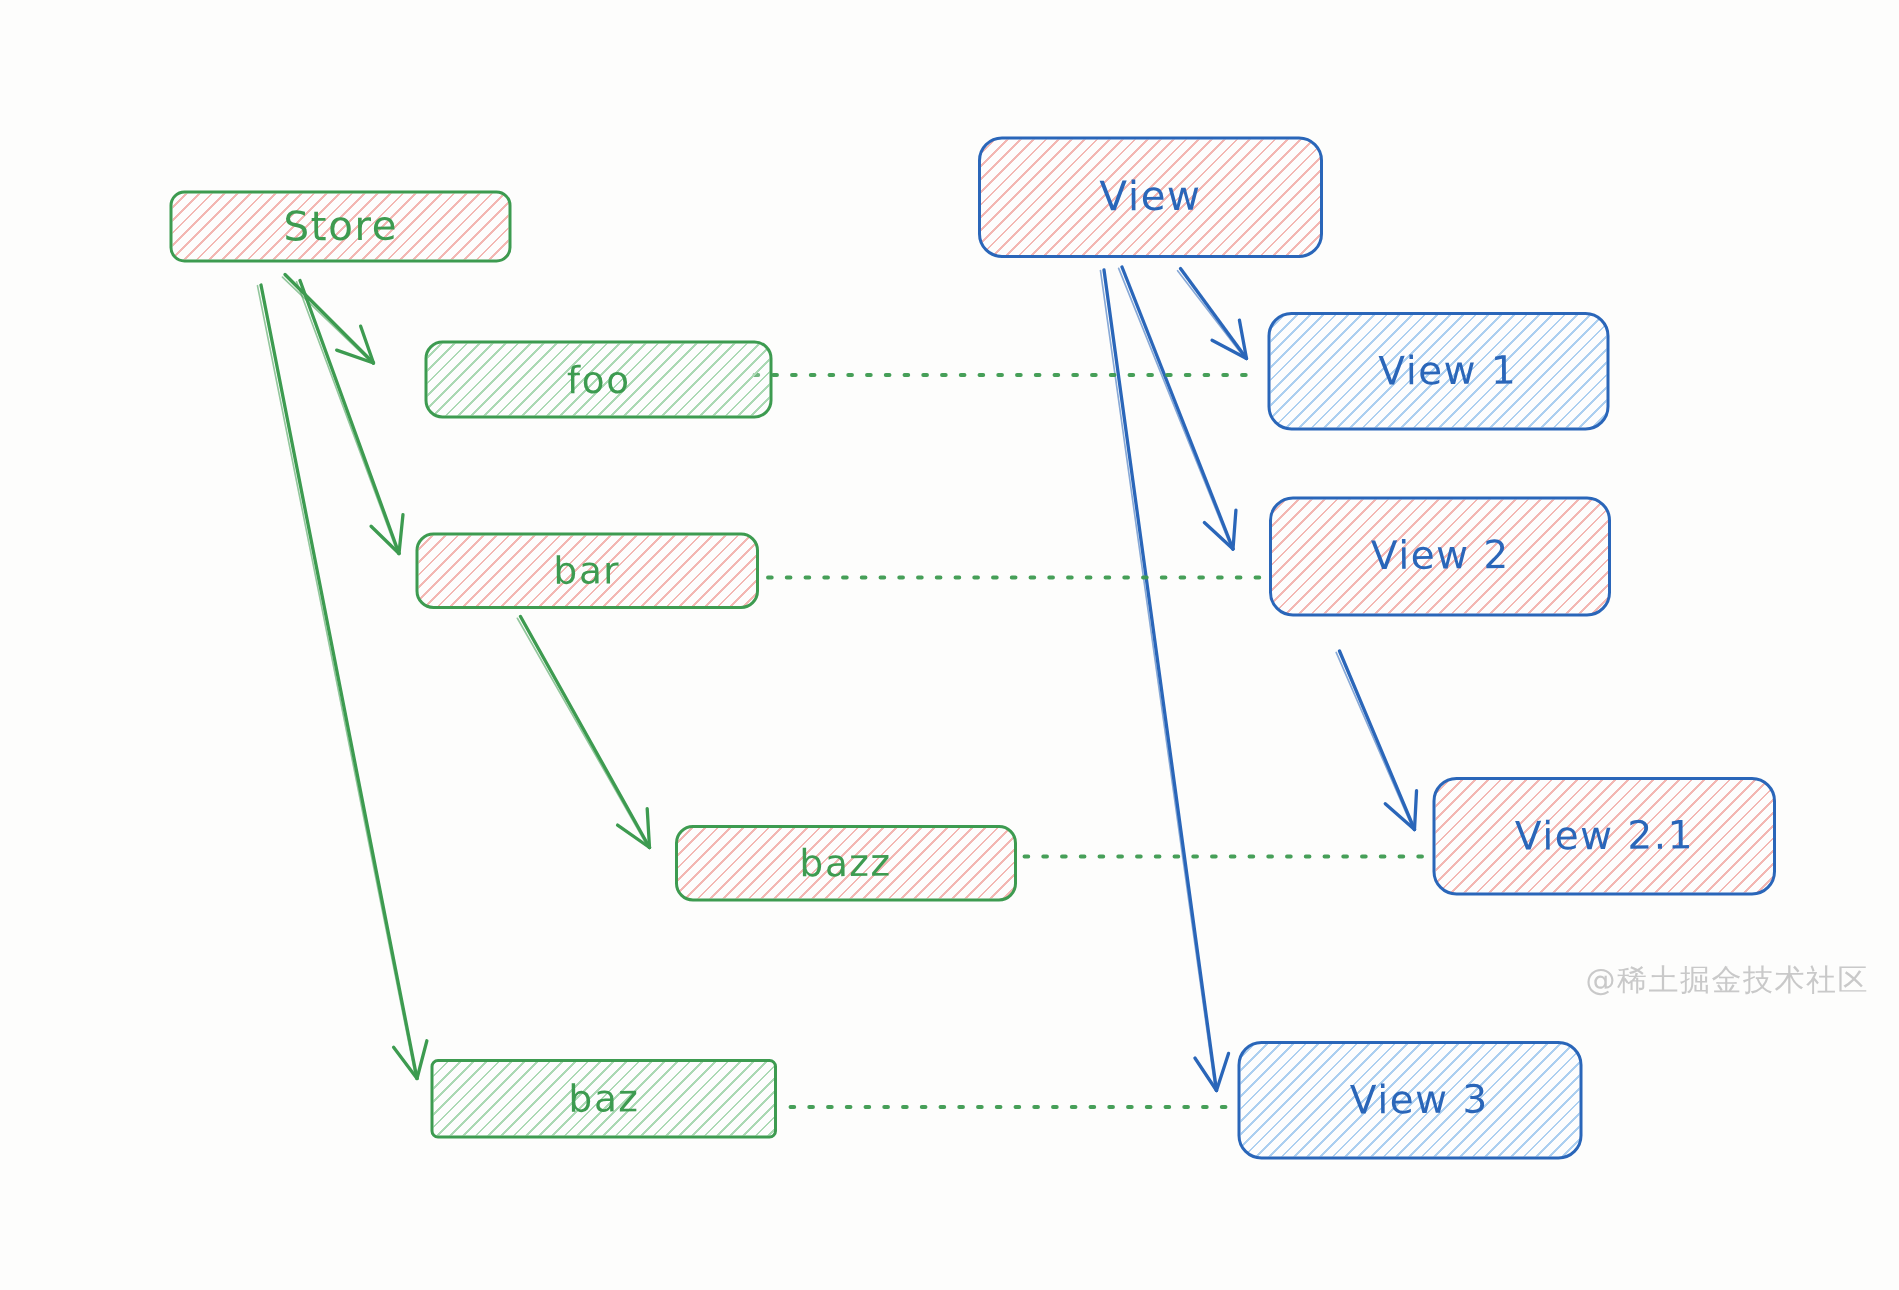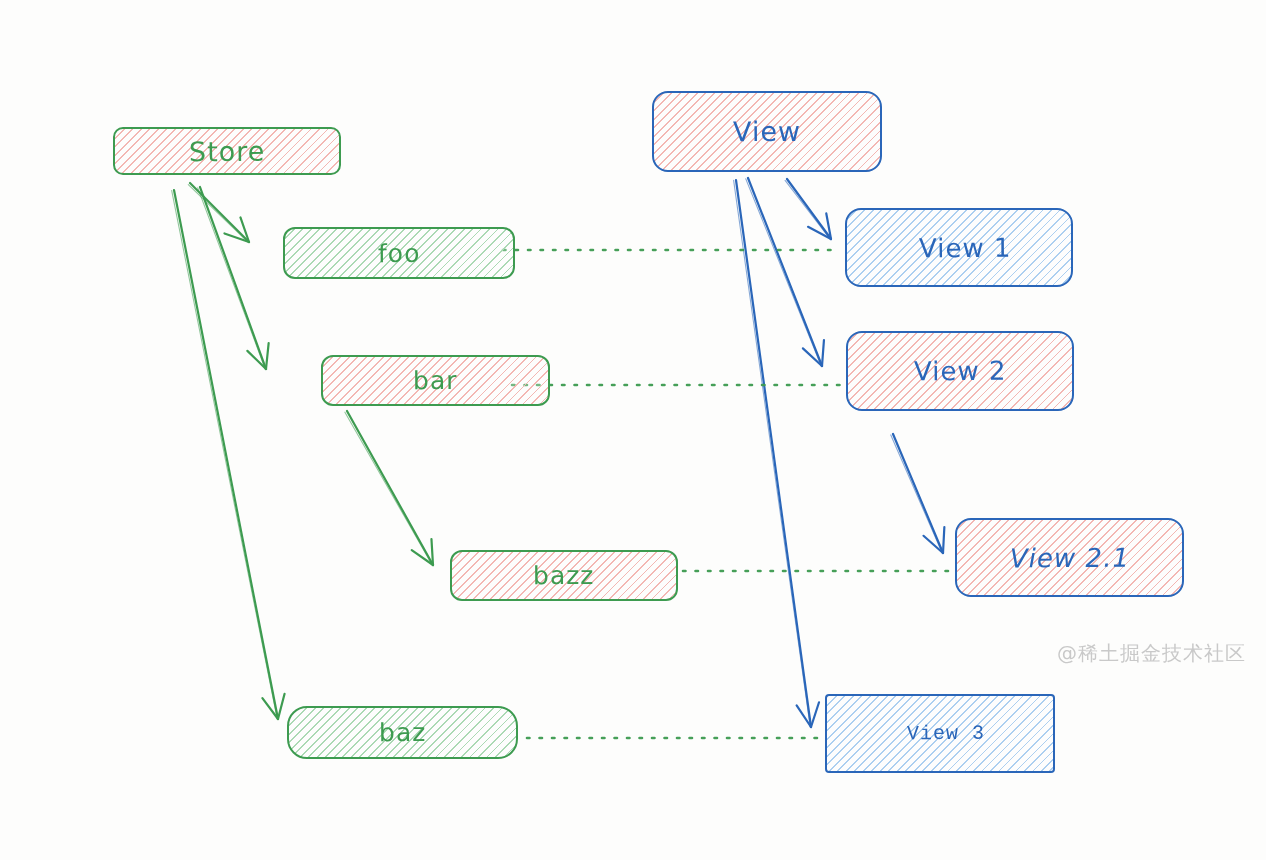--- a/index.html
+++ b/index.html
@@ -105,36 +105,36 @@
   <div id="nodes-layer">
       <div class="node stroke-green fill-pink" style="left: 113px; top: 127px; width: 228px; height: 48px; border-radius: 10px; font-size: 27px;">
         <span class="lbl">Store</span>
       </div>
       <div class="node stroke-blue fill-pink" style="left: 652px; top: 91px; width: 230px; height: 81px; border-radius: 16px; font-size: 27px; text-align: center;">
         <span class="lbl">View</span>
       </div>
       <div class="node stroke-green fill-green" style="left: 265px; top: 227px; width: 232px; height: 52px; border-radius: 12px; font-size: 25px; margin-left: 18px;">
         <span class="lbl">foo</span>
       </div>
-      <div class="node stroke-green fill-pink" style="left: 277px; top: 355px; width: 229px; height: 51px; border-radius: 12px; font-size: 25px; margin-left: 44px;">
+      <div class="node stroke-green fill-pink" style="left: 277px; top: 355px; width: 229px; height: 51px; border-radius: 12px; font-size: 25px;">
         <span class="lbl">bar</span>
       </div>
       <div class="node stroke-green fill-pink" style="left: 450px; top: 550px; width: 228px; height: 51px; border-radius: 12px; font-size: 25px; align-items: center;">
         <span class="lbl">bazz</span>
       </div>
-      <div class="node stroke-green fill-green" style="left: 287px; top: 706px; width: 231px; height: 53px; border-radius: 20px; font-size: 25px;">
+      <div class="node stroke-green fill-green" style="left: 287px; top: 706px; width: 231px; height: 53px; border-radius: 5px; font-size: 25px;">
         <span class="lbl">baz</span>
       </div>
       <div class="node stroke-blue fill-blue" style="left: 845px; top: 208px; width: 228px; height: 79px; border-radius: 16px; font-size: 26px;">
         <span class="lbl">View 1</span>
       </div>
       <div class="node stroke-blue fill-pink" style="left: 846px; top: 331px; width: 228px; height: 80px; border-radius: 16px; font-size: 26px;">
         <span class="lbl">View 2</span>
       </div>
-      <div class="node stroke-blue fill-pink" style="left: 955px; top: 518px; width: 229px; height: 79px; border-radius: 16px; font-size: 26px; font-style: italic;">
+      <div class="node stroke-blue fill-pink" style="left: 955px; top: 518px; width: 229px; height: 79px; border-radius: 16px; font-size: 26px;">
         <span class="lbl">View 2.1</span>
       </div>
-      <div class="node stroke-blue fill-blue" style="left: 825px; top: 694px; width: 230px; height: 79px; border-radius: 4px; font-size: 20px; font-family: Liberation Mono, monospace;">
+      <div class="node stroke-blue fill-blue" style="left: 825px; top: 694px; width: 230px; height: 79px; border-radius: 16px; font-size: 26px;">
         <span class="lbl">View 3</span>
       </div>
     </div>
   <div class="watermark">@稀土掘金技术社区</div>
 </div>
 
 </body></html>

